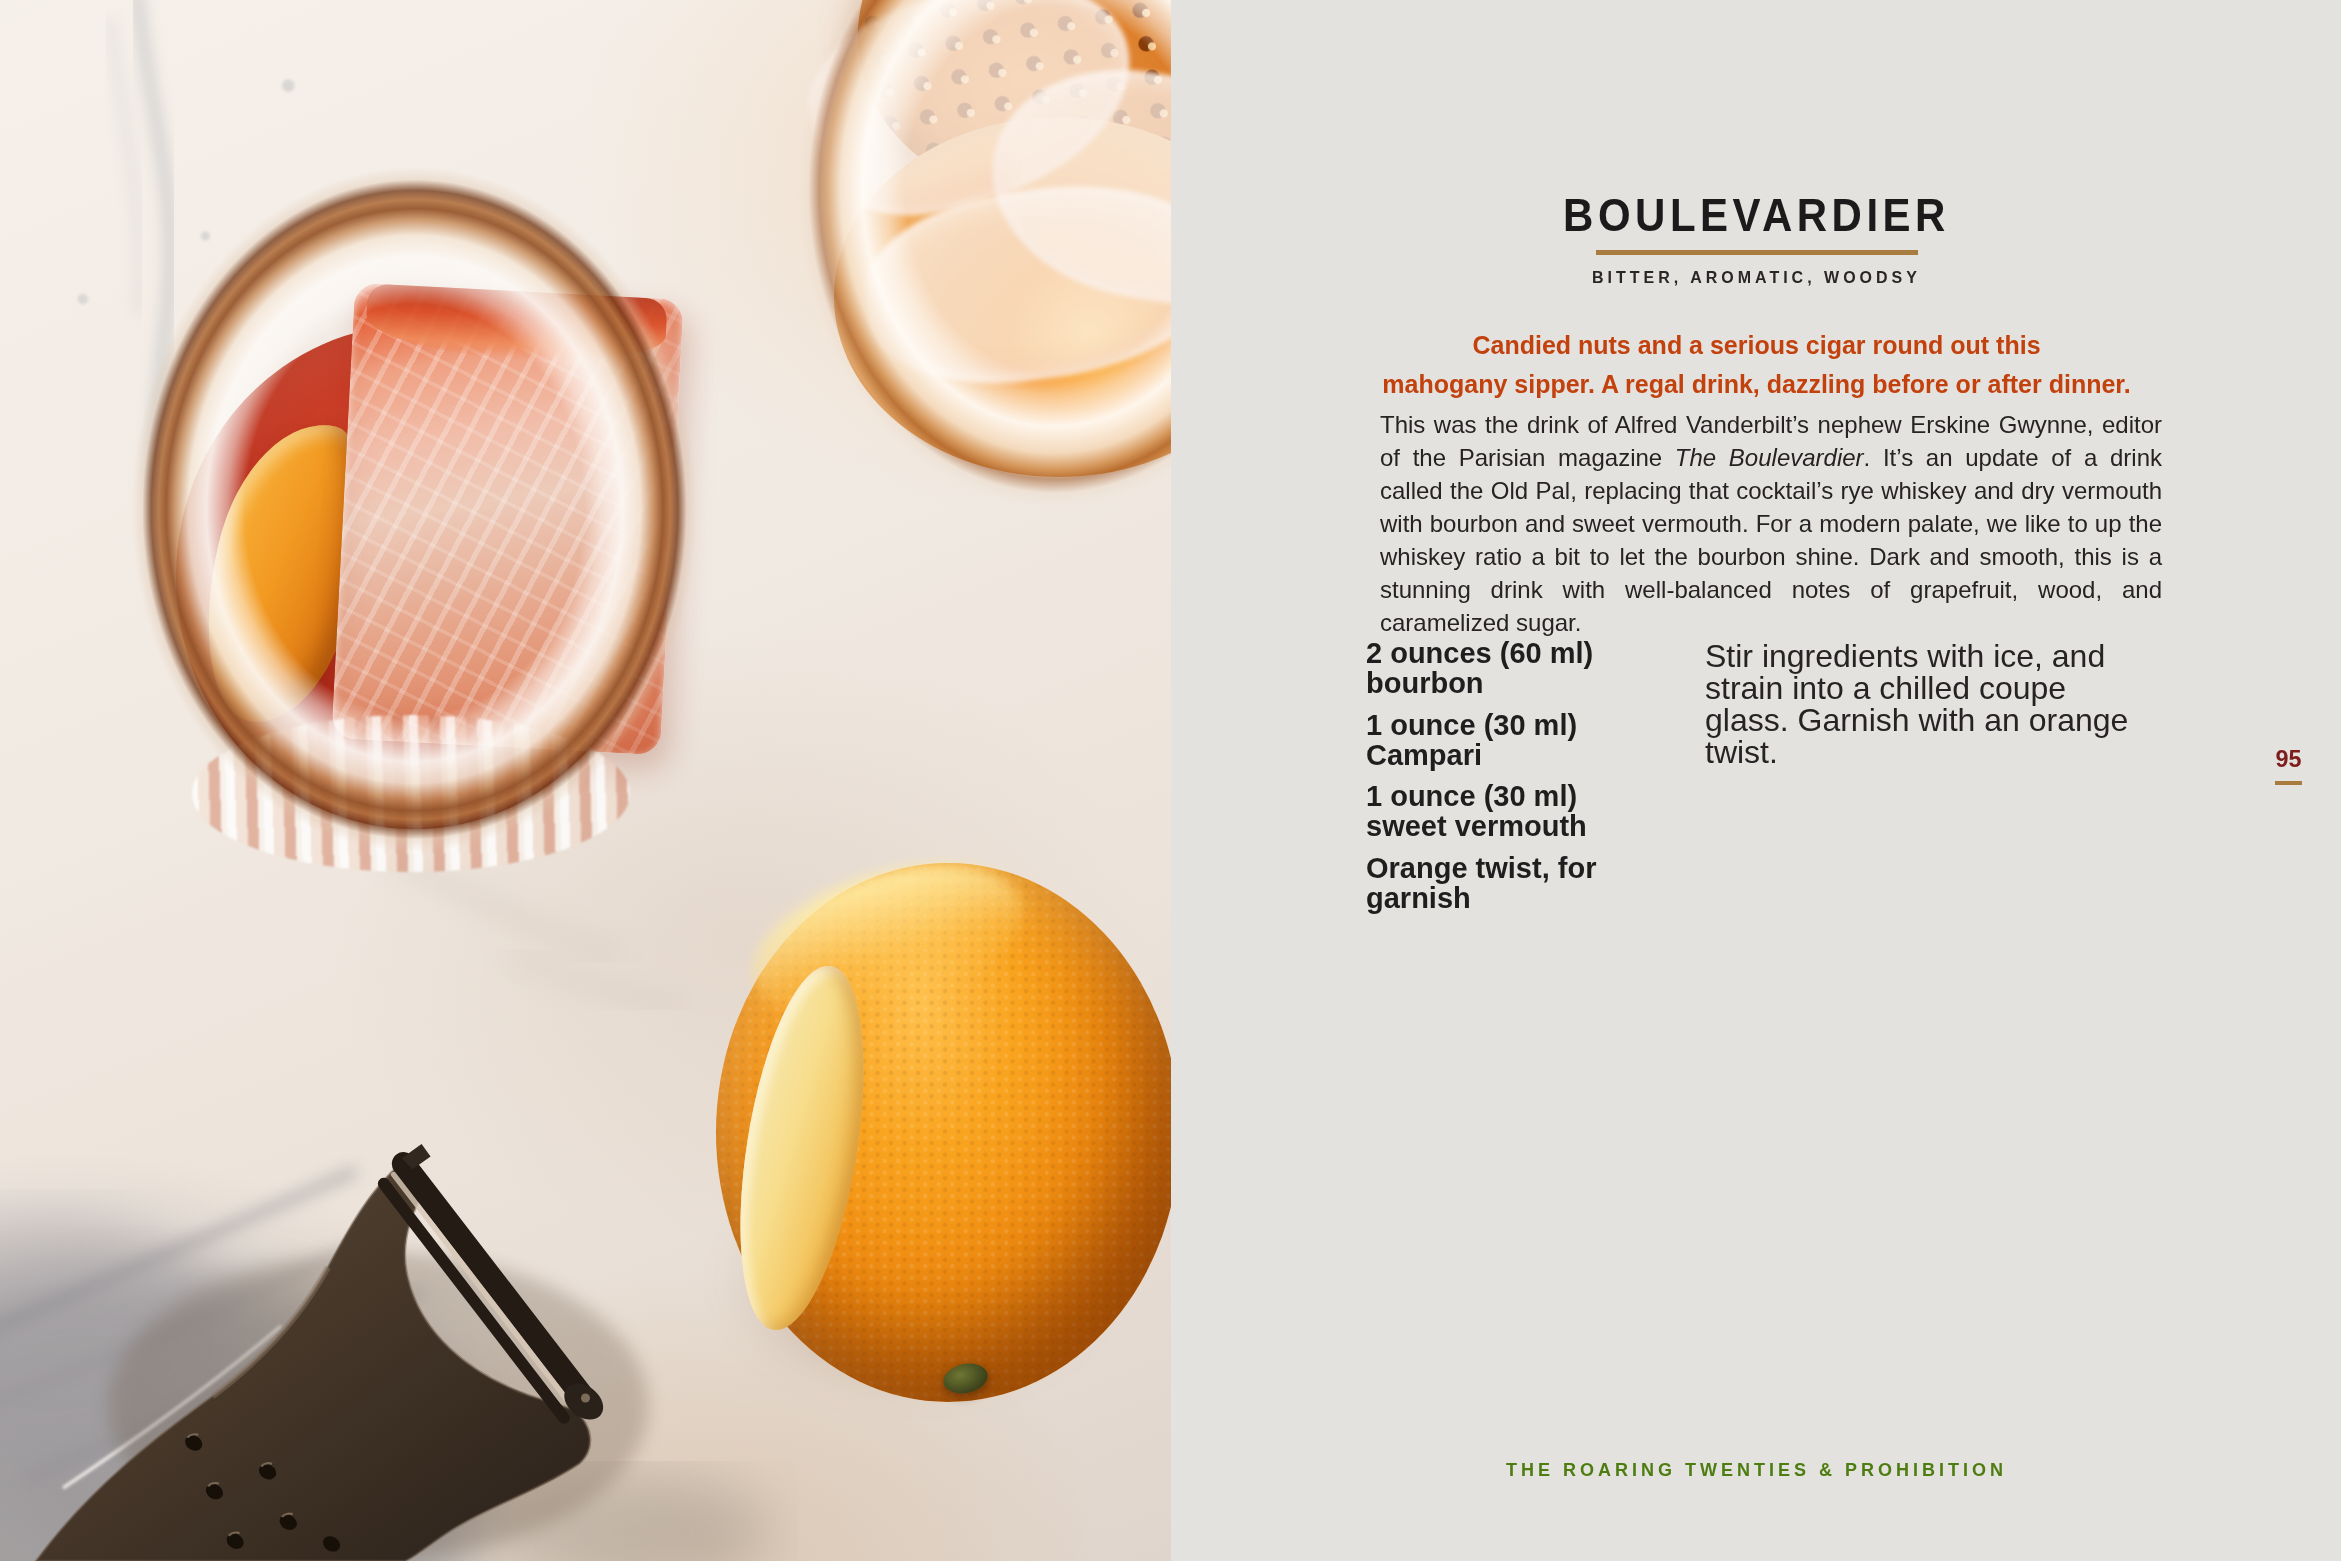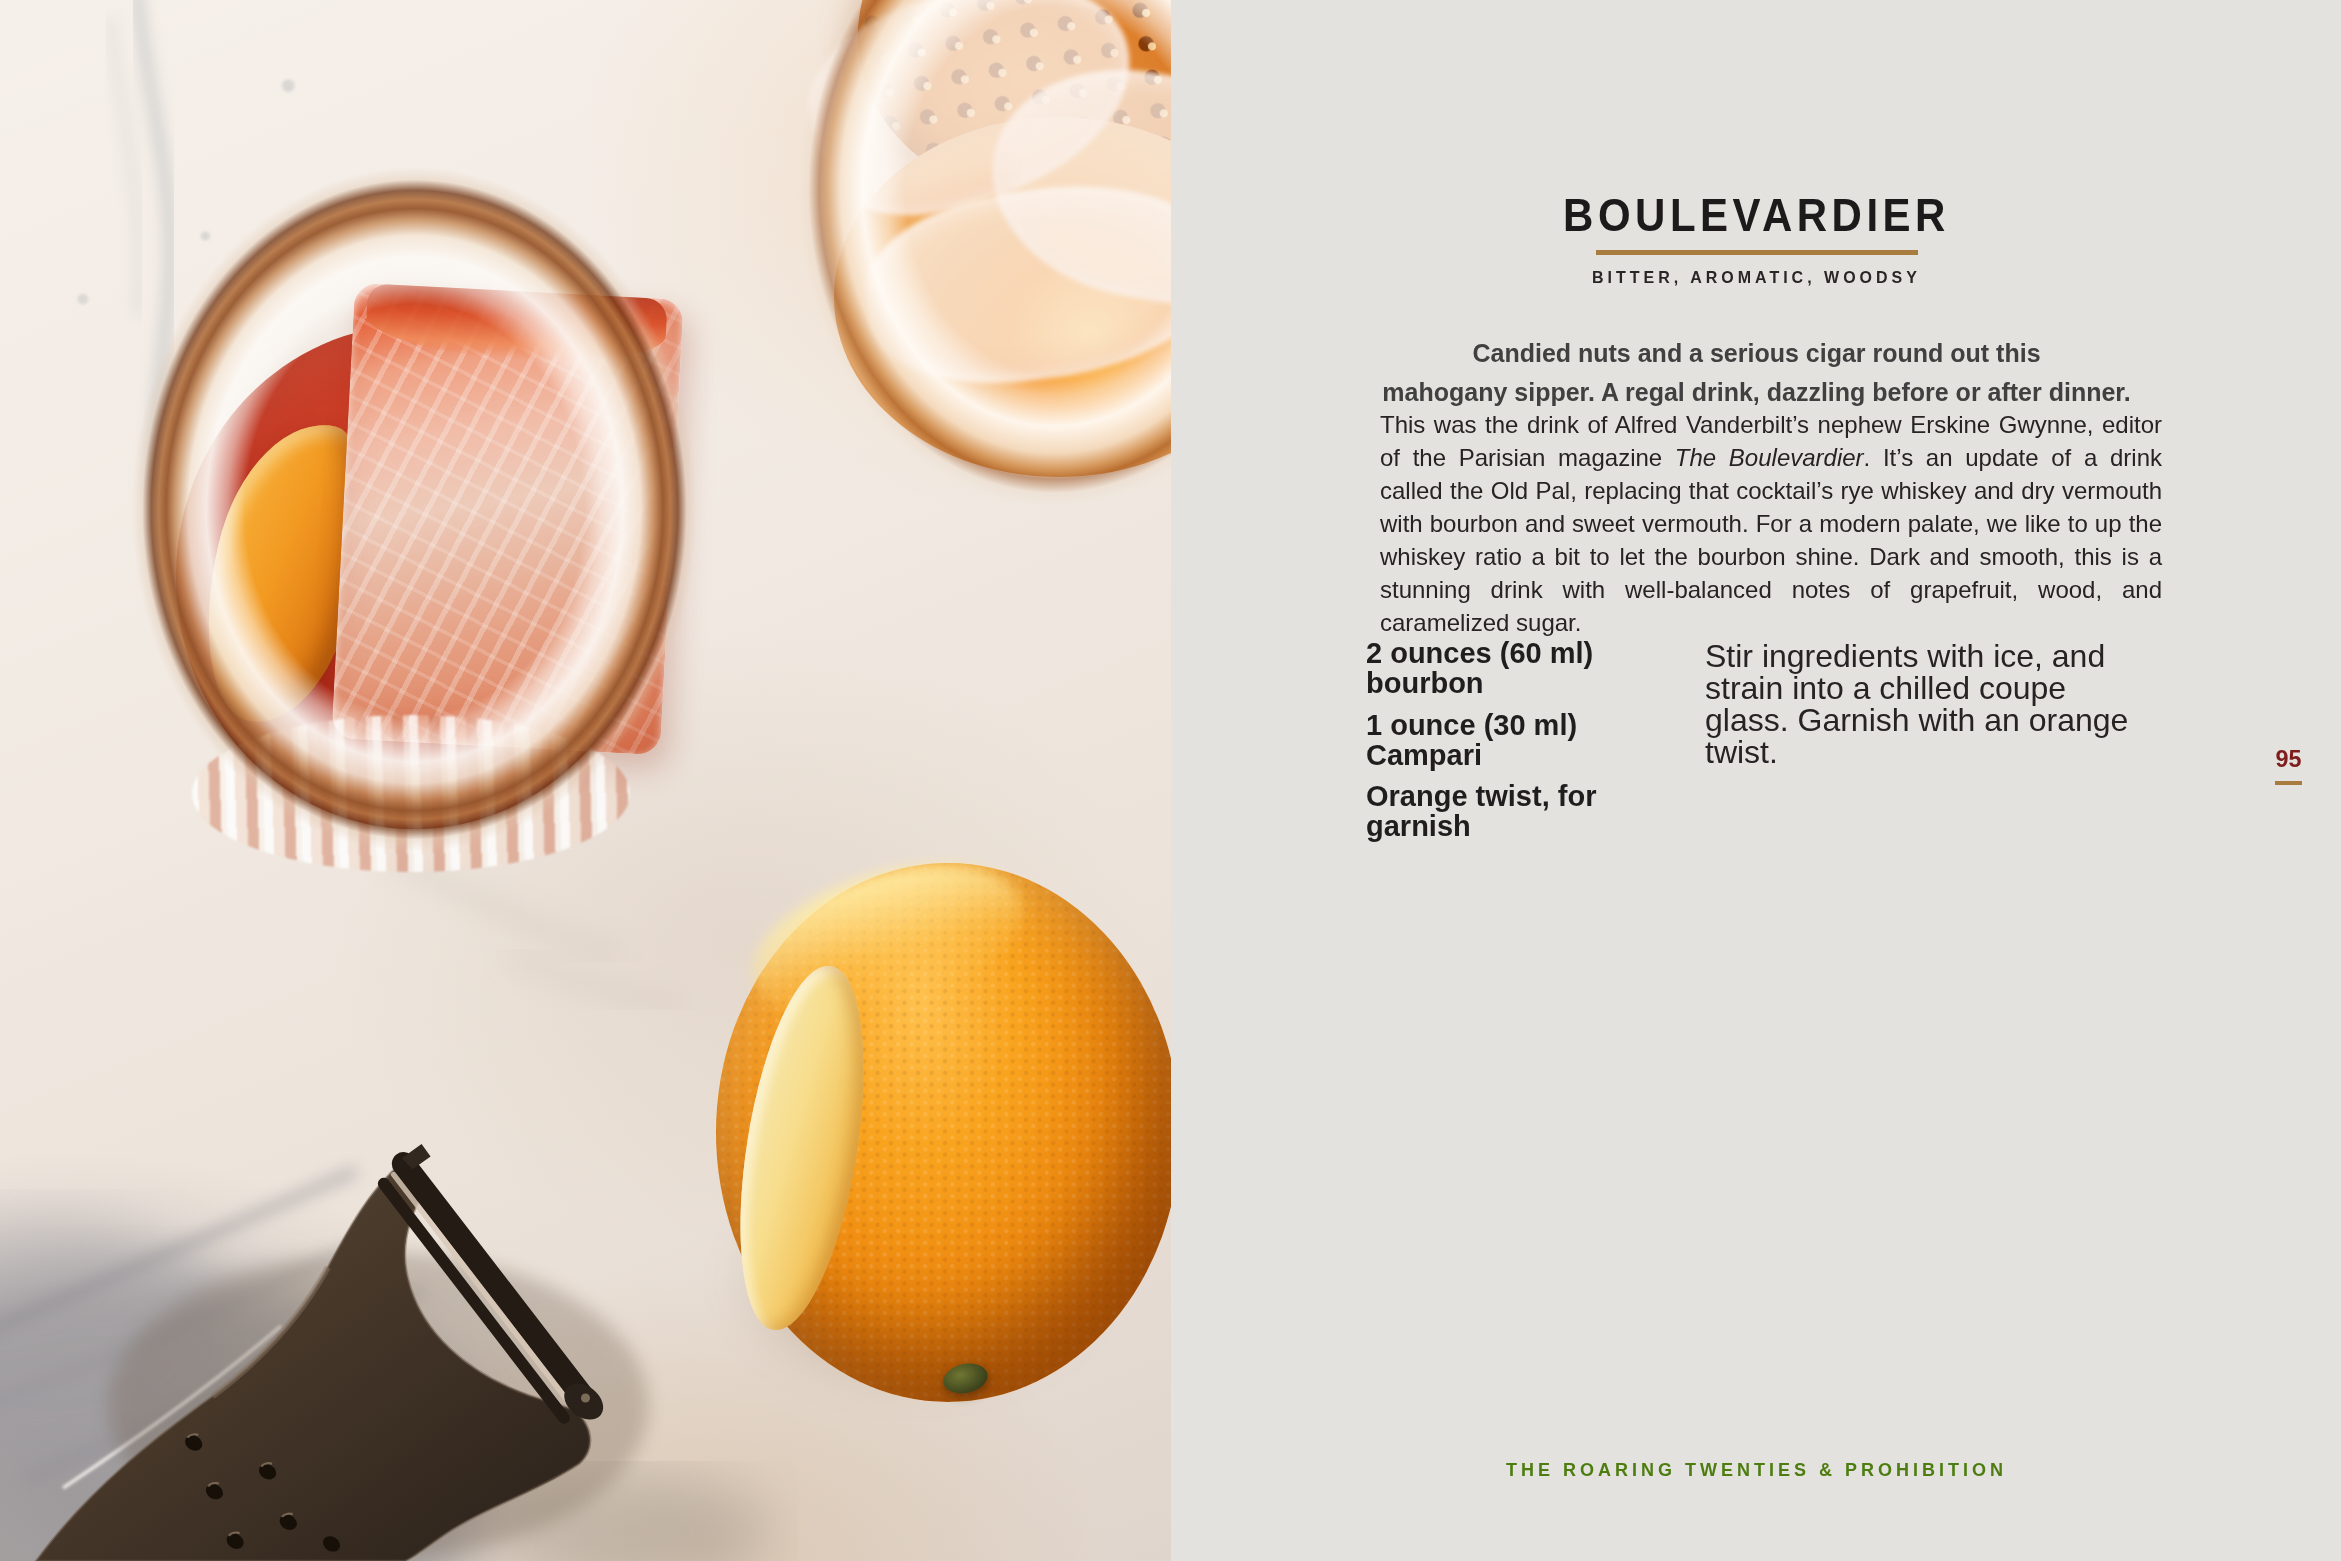--- a/index.html
+++ b/index.html
@@ -132,21 +132,21 @@
   
   .text-page { position:relative; width:1171px; height:1561px; flex:none; background:#e4e2df; color:#262223; }
   .r-title { position:absolute; left:0; top:191px; width:100%; text-align:center;
     font-size:42px; font-weight:700; letter-spacing:4.5px; color:#1c1a1b; }
   .r-title span { display:inline-block; transform:scaleY(1.12); transform-origin:center; }
   .r-rule { position:absolute; left:calc(50% - 161px); top:250px; width:322px; height:4.5px; }
   .r-tagline { position:absolute; left:0; top:269px; width:100%; text-align:center;
     font-size:16px; font-weight:700; letter-spacing:4px; color:#2a2627; }
   .r-tagline span { display:inline-block; transform:scaleY(1.08); }
   .r-intro { position:absolute; left:135px; top:326px; width:901px; text-align:center;
-    font-size:25px; line-height:39px; font-weight:700; color:#404040;margin-top:8px; }
+    font-size:25px; line-height:39px; font-weight:700; color:#c2410c; }
   .r-body { position:absolute; left:209px; top:408px; width:782px;
     font-size:24px; line-height:33px; text-align:justify; color:#272324; }
   .r-body em { font-style:italic; }
   .r-ingredients { position:absolute; left:195px; top:638px; width:297px; }
   .r-ing { font-size:29px; font-weight:700; line-height:30px; margin-bottom:11.7px; color:#201d1e; }
   .r-method { position:absolute; left:534px; top:640px; width:441px;
     font-size:32px; line-height:32px; color:#272324; }
   .r-pageno { position:absolute; right:40px; top:746px; text-align:center; }
   .r-pageno .num { font-size:23.4px; font-weight:700; color:#7f1d1d; }
   .r-pageno .dash { width:27px; height:3.6px; margin:8px auto 0; }
@@ -277,20 +277,21 @@
     <p class="r-intro">
       <span>Candied nuts and a serious cigar round out this</span><br>
       <span>mahogany sipper. A regal drink, dazzling before or after dinner.</span>
     </p>
 
     <p class="r-body"><span>This was the drink of Alfred Vanderbilt’s nephew Erskine Gwynne, editor of the Parisian magazine </span><em>The Boulevardier</em><span>. It’s an update of a drink called the Old Pal, replacing that cocktail’s rye whiskey and dry vermouth with bourbon and sweet vermouth. For a modern palate, we like to up the whiskey ratio a bit to let the bourbon shine. Dark and smooth, this is a stunning drink with well-balanced notes of grapefruit, wood, and caramelized sugar.</span></p>
 
     <div class="r-ingredients">
       <div class="r-ing">2 ounces (60 ml) bourbon</div>
       <div class="r-ing">1 ounce (30 ml) Campari</div>
+      <div class="r-ing">1 ounce (30 ml) sweet vermouth</div>
       <div class="r-ing">Orange twist, for garnish</div>
     </div>
 
     <div class="r-method">Stir ingredients with ice, and strain into a chilled coupe glass. Garnish with an orange twist.</div>
 
     <div class="r-pageno">
       <div class="num">95</div>
       <div class="dash gold"></div>
     </div>
 

